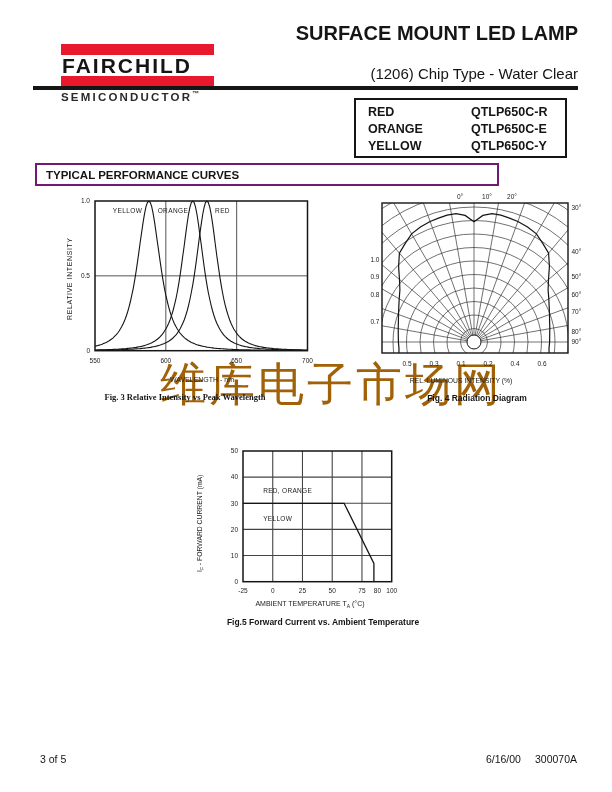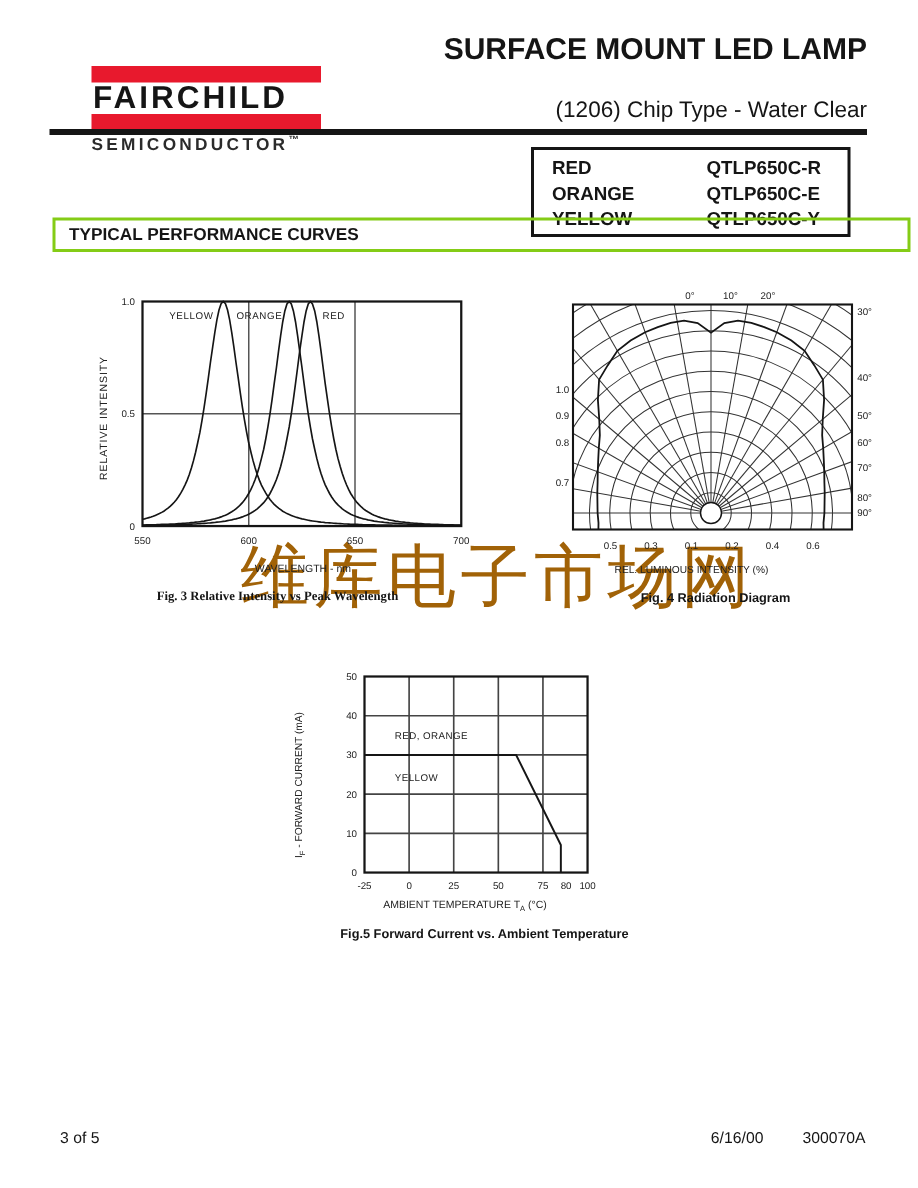--- a/index.html
+++ b/index.html
@@ -20,21 +20,21 @@
   .title { font-size:20px; font-weight:bold; }
   .subtitle { font-size:15px; font-weight:normal; margin-top:20px; }
 
   .top-rule { position:absolute; left:33px; top:86px; width:545px; height:4px; background:#151515; z-index:1; }
 
   .part-box { position:absolute; left:354px; top:98px; width:213px; height:60px; border:2px solid #151515;
               padding:4px 0 0 12px; z-index:1; }
   .part-row { font-size:12.5px; font-weight:bold; line-height:17px; white-space:nowrap; }
   .pcolor { display:inline-block; width:103px; }
 
-  .section-box { position:absolute; left:35px; top:145px; width:572px; height:23px; border:2px solid #84cc16; z-index:1; }
+  .section-box { position:absolute; left:35px; top:163px; width:464px; height:23px; border:2px solid #701a75; z-index:1; }
   .section-box span { font-size:11.5px; font-weight:bold; line-height:19px; padding-left:9px; display:inline-block; }
 
   .chart { position:absolute; overflow:visible; z-index:1; }
   #fig3 { left:40px; top:195px; }
   #fig4 { left:375px; top:190px; }
   #fig5 { left:185px; top:445px; }
 
   .small-lab { position:absolute; font-size:7px; color:#222; z-index:1; white-space:nowrap; }
   .vlab { transform:rotate(-90deg); transform-origin:0 0; }
   .fig3-ylab { left:66px; top:320px; letter-spacing:0.6px; }
@@ -42,21 +42,21 @@
   .fig4-sublab { left:378px; top:377px; width:166px; text-align:center; font-size:6.8px; }
   .fig5-ylab { left:196px; top:572px; font-size:6.8px; }
   .fig5-xlab { left:185px; top:600px; width:250px; text-align:center; }
   .caption { position:absolute; font-weight:bold; font-size:8.5px; color:#151515; z-index:1; white-space:nowrap; }
   .fig3-cap { left:40px; top:392px; width:290px; text-align:center;font-family:Liberation Serif, serif; }
   .fig4-cap { left:378px; top:393px; width:166px; text-align:center;margin-left:16px; }
   .fig5-cap { left:168px; top:617px; width:310px; text-align:center; }
   sub { font-size:5px; }
 
   .footer-left { position:absolute; left:40px; top:753px; font-size:10.5px; z-index:1; }
-  .footer-right { position:absolute; right:35px; top:753px; font-size:10.5px; display:flex; gap:26px; z-index:1; }
+  .footer-right { position:absolute; right:35px; top:753px; font-size:10.5px; display:flex; gap:14px; z-index:1; }
 </style>
 </head>
 <body>
 
 <div class="page">
 
   <div class="watermark" style="color: #a16207;">维库电子市场网</div>
 
   <div class="logo">
     <div class="logo-bar"></div>

